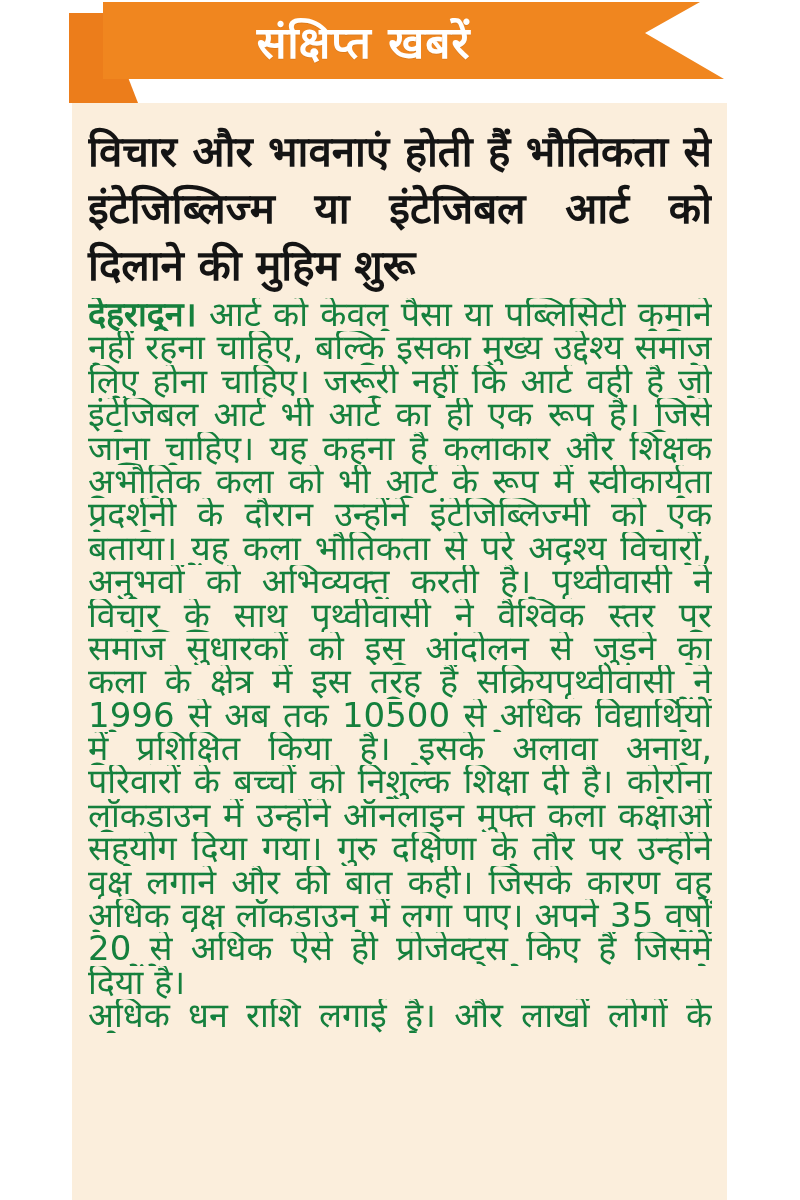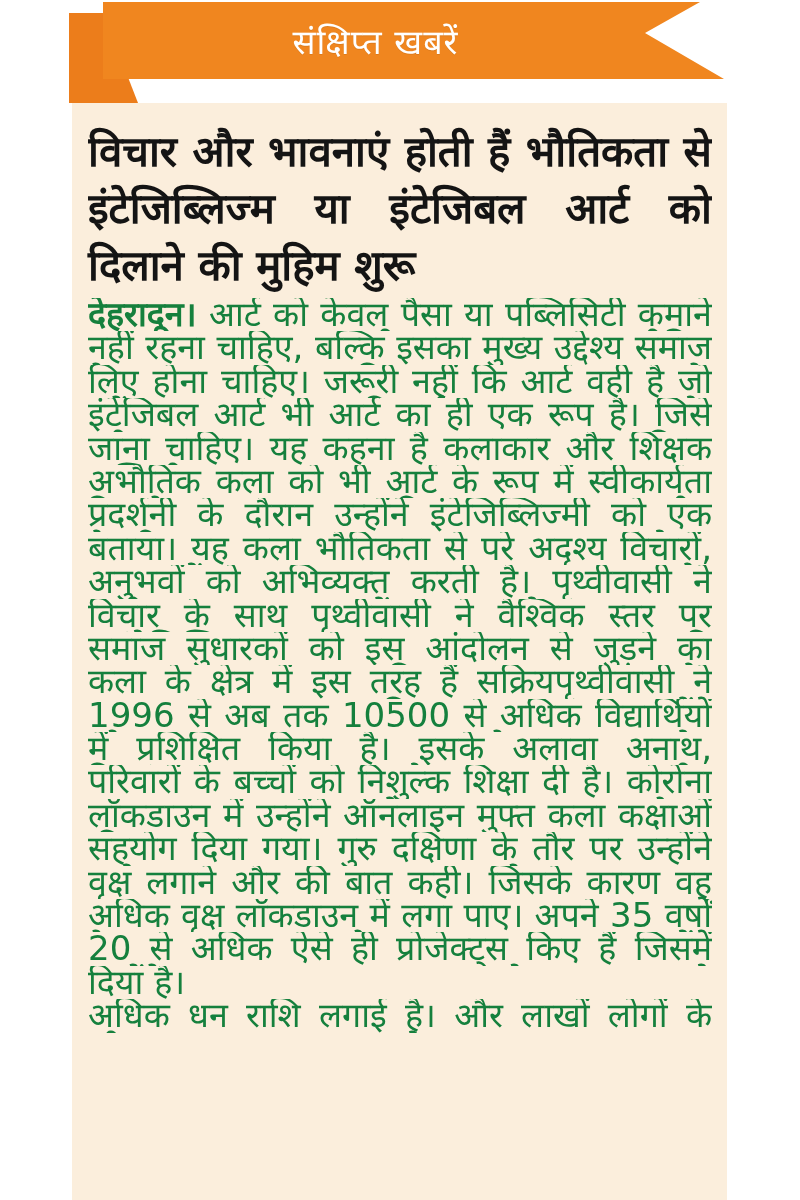--- a/index.html
+++ b/index.html
@@ -3,23 +3,23 @@
 <meta charset="utf-8">
 <style>
   html,body{margin:0;padding:0;}
   body{
     width:800px;height:1200px;position:relative;background:#ffffff;
     font-family:"DejaVu Sans",sans-serif;overflow:hidden;
   }
   .banner-wrap{position:absolute;left:0;top:0;width:800px;height:110px;}
   .banner-svg{position:absolute;left:0;top:0;}
   .banner-title{
-    position:absolute;left:103px;top:5px;width:545px;height:72px;
+    position:absolute;left:91px;top:5px;width:545px;height:72px;
     display:flex;align-items:center;justify-content:center;
-    color:#ffffff;font-weight:normal;font-size:34px;letter-spacing:1px;
+    color:#ffffff;font-weight:bold;font-size:44px;letter-spacing:1px;
     text-shadow:0 1px 0 rgba(0,0,0,0.08);
   }
   .panel{
     position:absolute;left:72px;top:103px;width:655px;height:1097px;
     background:#FBEEDC;box-sizing:border-box;
     padding:20px 15px 0 16px;overflow:hidden;
   }
   .headline{color:#141414;font-weight:bold;font-size:42px;line-height:57px;}
   .hl{white-space:nowrap;}
   .hl.just{text-align:justify;text-align-last:justify;white-space:normal;height:57px;overflow:hidden;}

